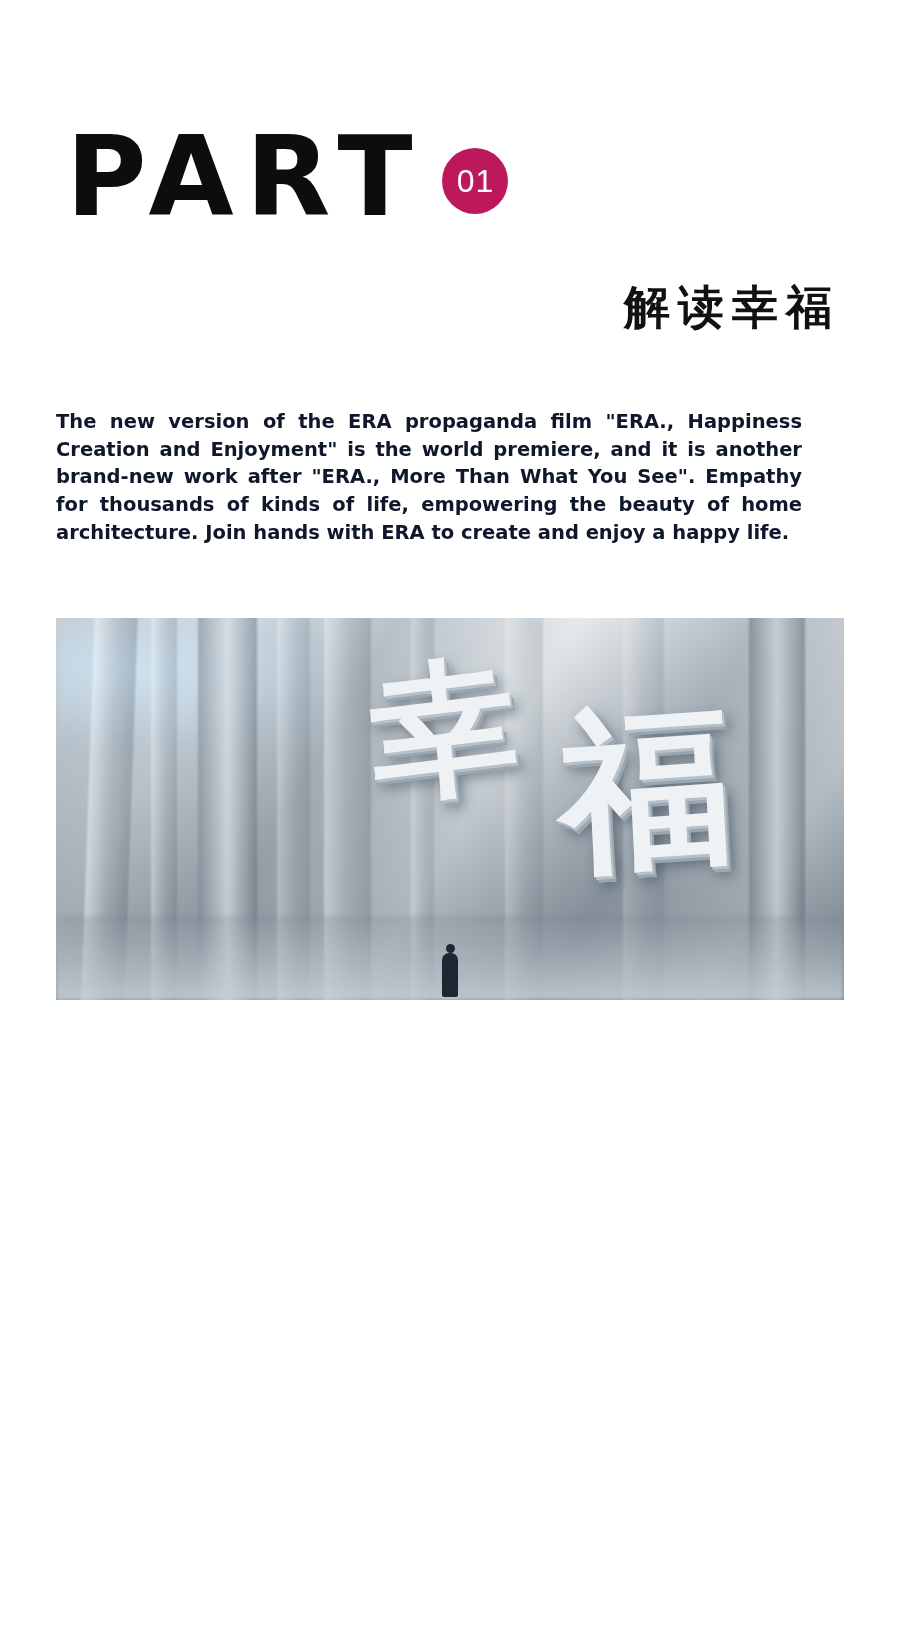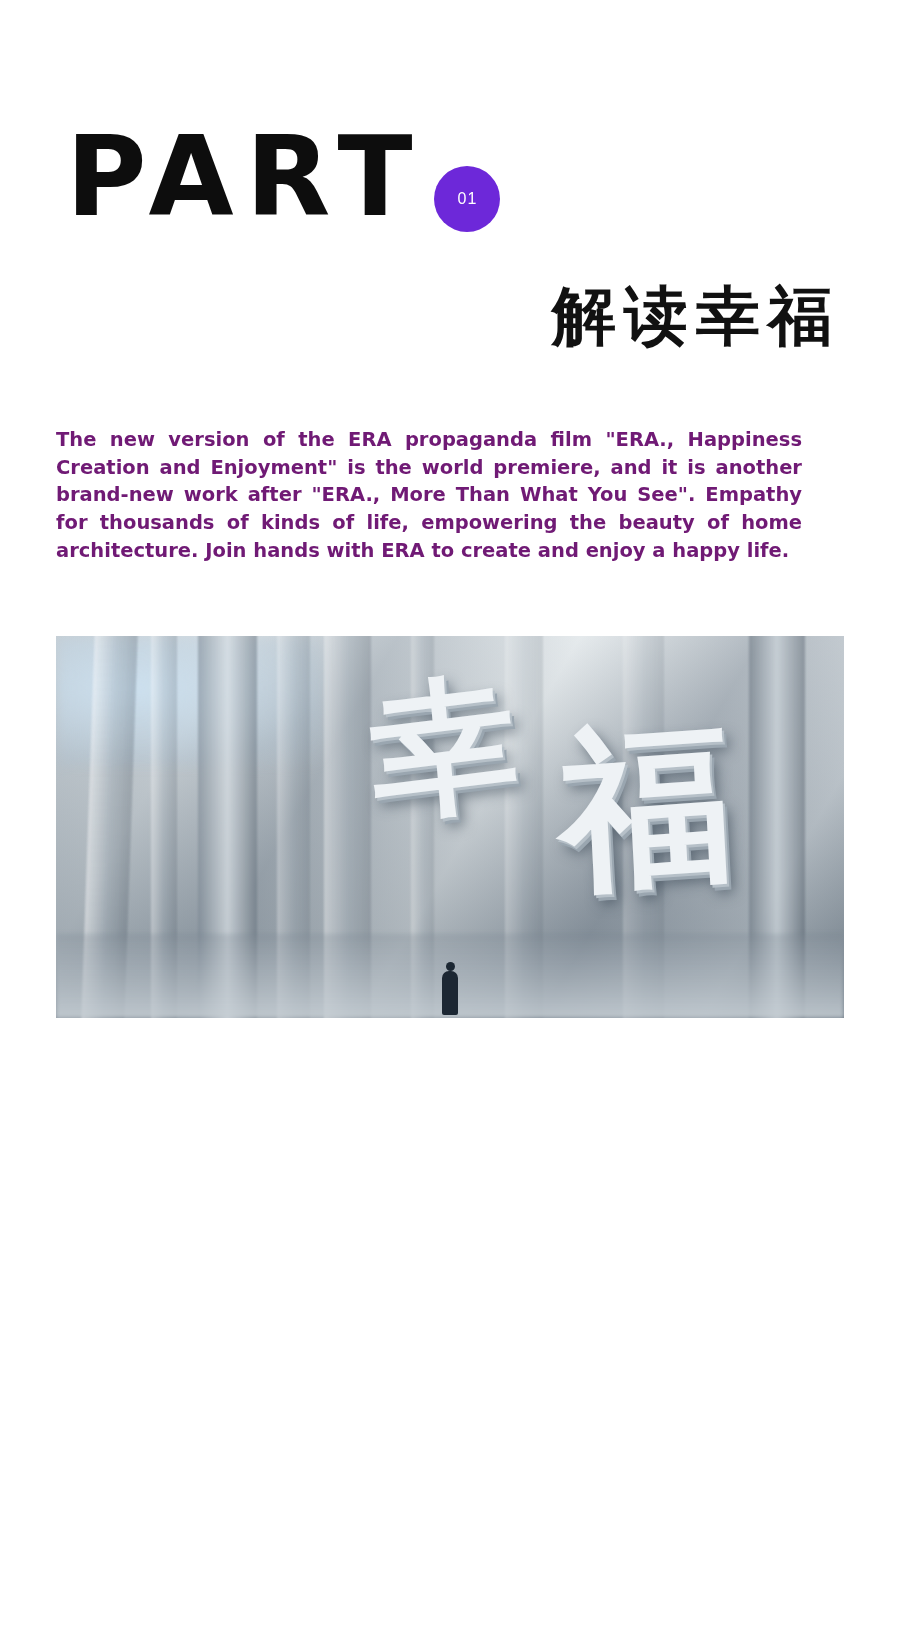--- a/index.html
+++ b/index.html
@@ -21,53 +21,53 @@
     box-sizing: border-box;
     padding: 0 56px;
   }
 
   
   .header {
     padding-top: 122px;
   }
   .part-row {
     display: flex;
-    align-items: flex-end;
-    gap: 14px;
+    align-items: flex-start;
+    gap: 22px;
   }
   .part-word {
     font-family: "DejaVu Sans", sans-serif;
     font-weight: 700;
     font-size: 110px;
     line-height: 1;
     letter-spacing: 12px;
     color: #0d0d0d;
     margin-left: 10px;
   }
   .part-badge {
     width: 66px;
     height: 66px;
     border-radius: 50%;
-    background: #6d28d9;
+    background: #be185d;
     color: #ffffff;
     display: flex;
     align-items: center;
     justify-content: center;
     font-family: "Liberation Sans", sans-serif;
-    font-size: 16px;
+    font-size: 32px;
     letter-spacing: 1px;
     margin-top: 26px;
     margin-left: -4px;
   }
   .subtitle-cn {
     margin-top: 52px;
     text-align: right;
     font-family: "Liberation Sans", sans-serif;
     font-weight: 700;
-    font-size: 64px;
+    font-size: 46px;
     line-height: 1;
     letter-spacing: 8px;
     color: #111111;
     padding-right: 4px;
   }
 
   
   .body-cn {
     margin-top: 150px;
     font-family: "Liberation Sans", sans-serif;
@@ -80,21 +80,21 @@
   }
 
   
   .body-en {
     margin-top: 78px;
     width: 746px;
     font-family: "DejaVu Sans", sans-serif;
     font-weight: 600;
     font-size: 19.5px;
     line-height: 1.42;
-    color: #701a75;
+    color: #0f172a;
     text-align: justify;
     text-justify: inter-word;
   }
   .body-en p {
     margin: 0;
   }
 
   
   .figure {
     position: relative;

